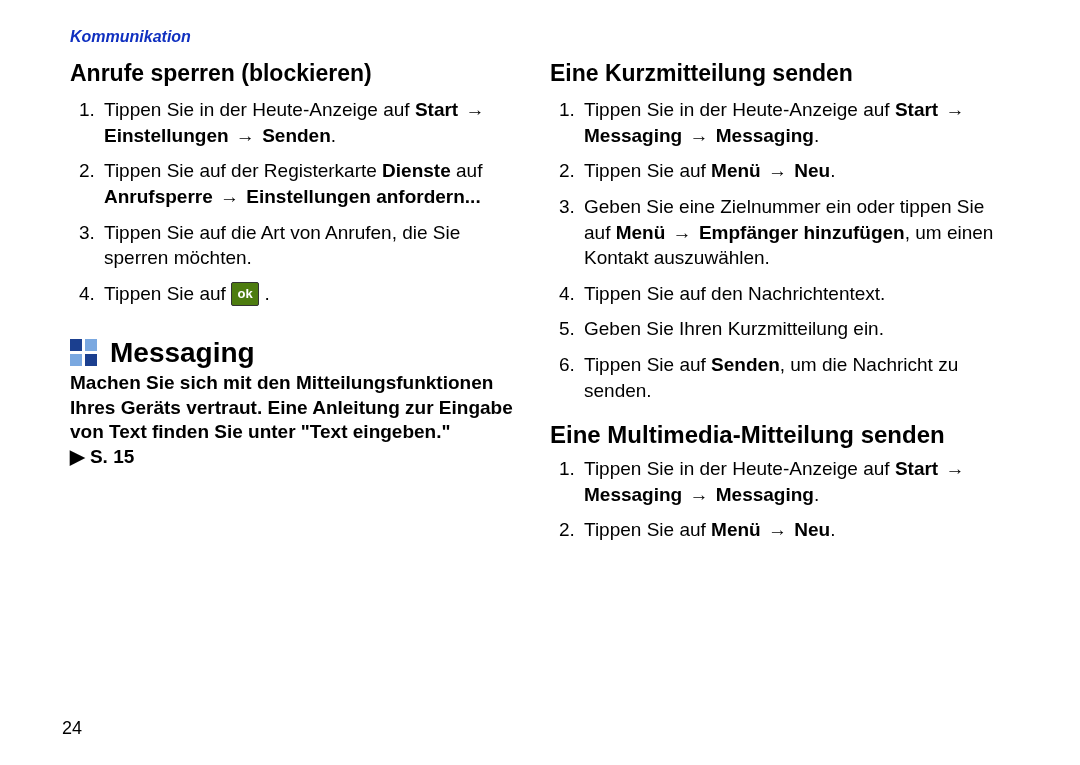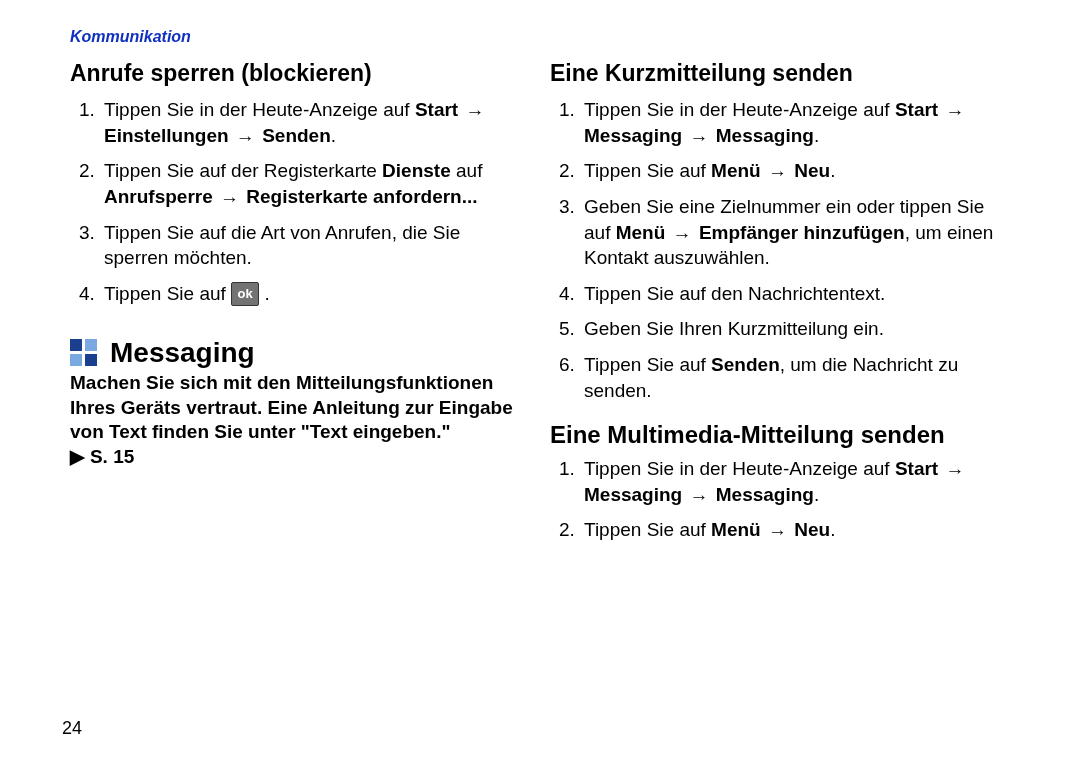--- a/index.html
+++ b/index.html
@@ -76,21 +76,21 @@
     display: inline-block;
     width: 28px;
     height: 28px;
     line-height: 0;
   }
   .ok-icon {
     display: inline-block;
     vertical-align: middle;
     width: 26px;
     height: 22px;
-    background: #737373;
+    background: #4d7c0f;
     color: #fff;
     font-size: 13px;
     font-weight: 700;
     text-align: center;
     line-height: 22px;
     border-radius: 2px;
     border: 1px solid #333;
     font-family: Arial, sans-serif;
     position: relative;
     top: -1px;
@@ -131,21 +131,21 @@
           <span class="bold">Einstellungen</span>
           <span class="arrow">→</span>
           <span class="bold">Senden</span><span>.</span>
         </li>
         <li>
           <span>Tippen Sie auf der Registerkarte </span>
           <span class="bold">Dienste</span>
           <span> auf </span>
           <span class="bold">Anrufsperre</span>
           <span class="arrow">→</span>
-          <span class="bold">Registerkarte anfordern...</span>
+          <span class="bold">Einstellungen anfordern...</span>
         </li>
         <li>Tippen Sie auf die Art von Anrufen, die Sie sperren möchten.</li>
         <li>
           <span>Tippen Sie auf </span>
           <span class="ok-icon">ok</span>
           <span>.</span>
         </li>
       </ol>
 
       <div class="section-title">

